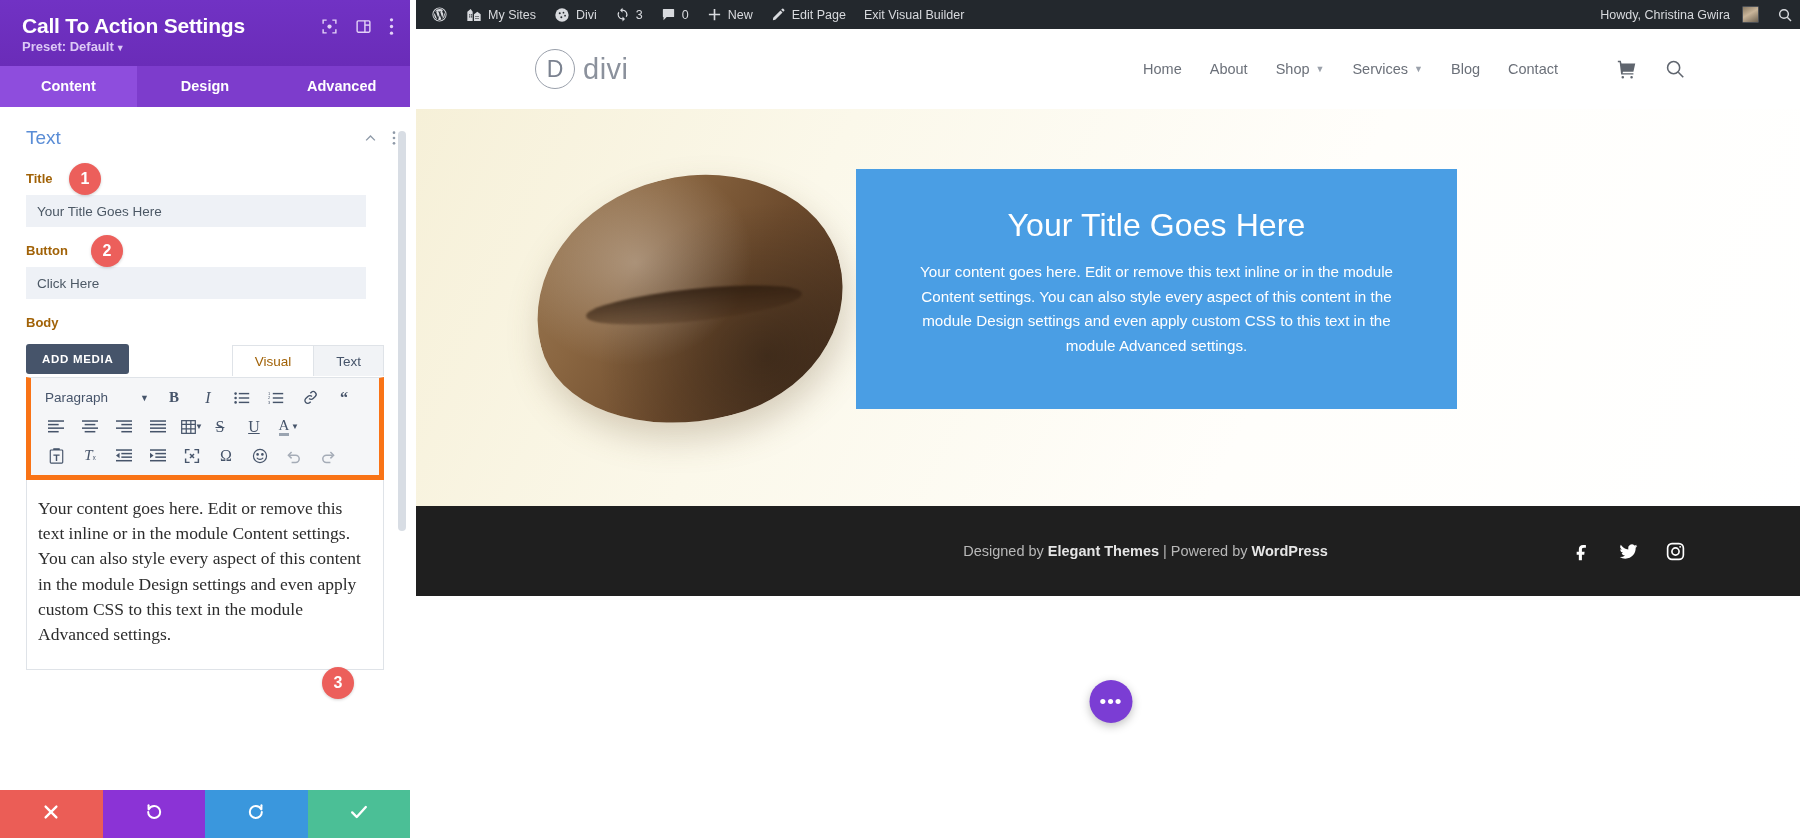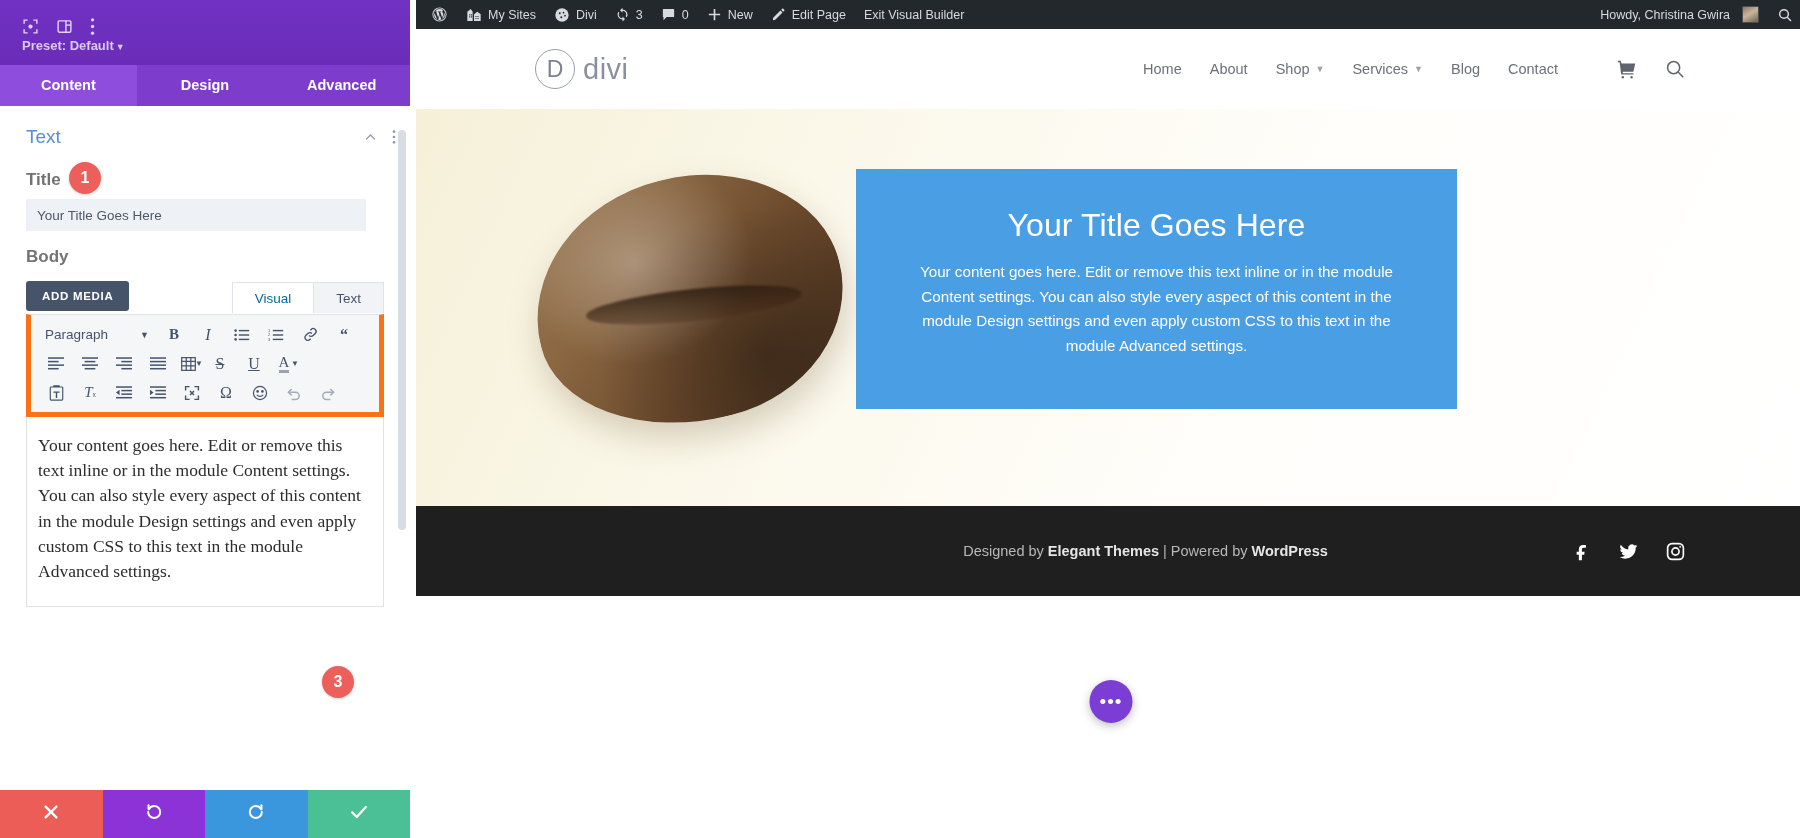--- a/index.html
+++ b/index.html
@@ -59,21 +59,21 @@
 
   .section-head {
     display: flex; align-items: center;
     padding: 20px 14px 6px 26px;
   }
   .section-title { color: #5a8dd6; font-size: 19px; flex: 1; }
   .sect-ic { color: #8f9aa8; margin-left: 14px; cursor: pointer; display:flex; }
 
   .field { padding: 0 26px; position: relative; }
   .field-label {
-    font-size: 17px; color: #737373; font-weight: bold;
+    font-size: 13px; color: #a16207; font-weight: bold;
     margin: 16px 0 9px; display: inline-block;
   }
   .field-input {
     width: 340px; height: 32px;
     background: #eef1f6; border: none;
     font-size: 13.5px; color: #4c5865;
     padding: 0 11px; font-family: "Liberation Sans", sans-serif;
     display: flex; align-items: center;
   }
 
@@ -95,21 +95,21 @@
     padding: 9px 16px; border-radius: 3px; cursor: pointer;
     margin-bottom: 2px;
   }
   .ed-tabs { margin-left: auto; display: flex; align-items: flex-end; }
   .ed-tab {
     font-size: 13.5px; color: #46546a;
     padding: 8px 22px 7px; cursor: pointer;
     border: 1px solid #dfe3e8; border-bottom: none;
     background: #f1f3f6; margin-left: -1px;
   }
-  .ed-tab.active { background: #fff; color: #0369a1; }
+  .ed-tab.active { background: #fff; color: #a16207; }
 
   .ed-toolbar {
     border: 5px solid #f97316; border-top: 1px solid #dfe3e8;
     background: #f5f6f8; padding: 5px 6px 5px 8px;
   }
   .tb-row { display: flex; align-items: center; height: 29px; }
   .tb-btn {
     width: 34px; height: 27px;
     display: flex; align-items: center; justify-content: center;
     color: #46546a; cursor: pointer; font-size: 15px;
@@ -423,20 +423,21 @@
       <div class="fab">
         <span>•••</span>
       </div>
     </div>
   </div>
 
   <div class="settings-panel">
 
     <div class="panel-header">
       <div class="panel-title-row">
+        <div class="panel-title">Call To Action Settings</div>
         <div class="panel-header-icons">
           <span class="hicon">
             <svg width="17" height="17" viewBox="0 0 24 24" fill="none" stroke="#e3d2f7" stroke-width="2">
               <path d="M3 8V3h5M21 8V3h-5M3 16v5h5M21 16v5h-5"></path>
               <circle cx="12" cy="12" r="3" fill="#e3d2f7" stroke="none"></circle>
             </svg>
           </span>
           <span class="hicon">
             <svg width="17" height="17" viewBox="0 0 24 24" fill="none" stroke="#e3d2f7" stroke-width="2">
               <rect x="3" y="4" width="18" height="16" rx="1.5"></rect>
@@ -491,20 +492,27 @@
         </div>
 
         <div class="field">
           <div class="field-label">Title</div>
           <div class="badge" style="left:69px; top:8px;">1</div>
           <div class="field-input">
             <span>Your Title Goes Here</span>
           </div>
         </div>
 
+        <div class="field">
+          <div class="field-label">Button</div>
+          <div class="badge" style="left:91px; top:8px;">2</div>
+          <div class="field-input">
+            <span>Click Here</span>
+          </div>
+        </div>
 
         <div class="field">
           <div class="field-label">Body</div>
         </div>
 
         <div class="editor-wrap">
           <div class="editor-top">
             <div class="add-media">ADD MEDIA</div>
             <div class="ed-tabs">
               <div class="ed-tab active">

